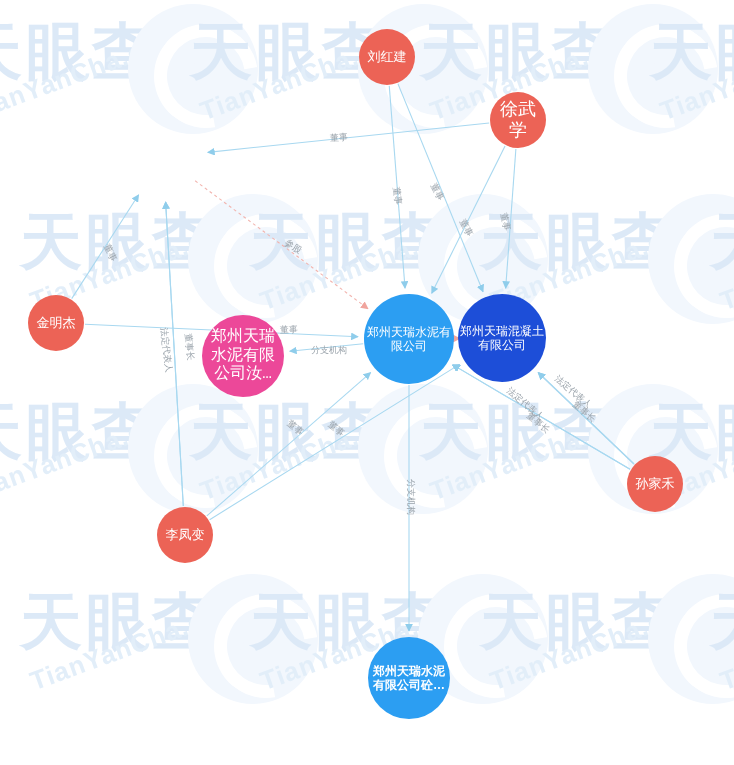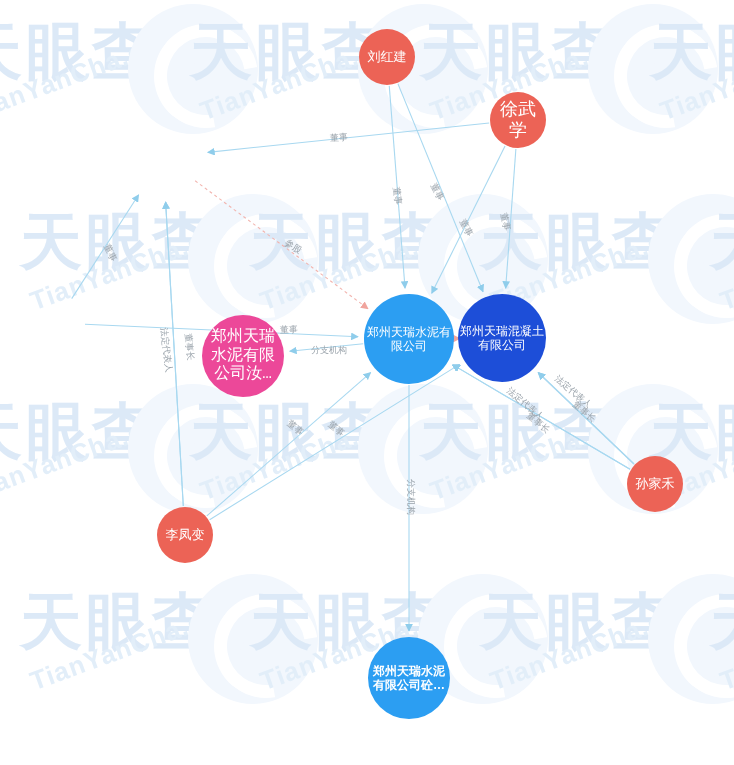--- a/index.html
+++ b/index.html
@@ -210,20 +210,23 @@
       <div class="edge-label" style="left: 525px; top: 404px; transform: translate(-50%, -50%) rotate(40deg);">法定代表人</div>
       <div class="edge-label" style="left: 538px; top: 423px; transform: translate(-50%, -50%) rotate(40deg);">董事长</div>
       <div class="edge-label" style="left: 573px; top: 392px; transform: translate(-50%, -50%) rotate(40deg);">法定代表人</div>
       <div class="edge-label" style="left: 584px; top: 412px; transform: translate(-50%, -50%) rotate(40deg);">董事长</div>
       <div class="node" style="left: 359px; top: 29px; width: 56px; height: 56px; background: rgb(236, 99, 86); font-size: 13px;">
         <span class="node-label">刘红建</span>
       </div>
       <div class="node" style="left: 490px; top: 92px; width: 56px; height: 56px; background: rgb(236, 99, 86); font-size: 18px;">
         <span class="node-label">徐武学</span>
       </div>
+      <div class="node" style="left: 28px; top: 295px; width: 56px; height: 56px; background: rgb(236, 99, 86); font-size: 13px;">
+        <span class="node-label">金明杰</span>
+      </div>
       <div class="node" style="left: 202px; top: 315px; width: 82px; height: 82px; background: #ec4899; font-size: 16px; font-family: Liberation Mono, monospace;">
         <span class="node-label">郑州天瑞水泥有限公司汝…</span>
       </div>
       <div class="node" style="left: 364px; top: 294px; width: 90px; height: 90px; background: rgb(44, 158, 242); font-size: 12px;">
         <span class="node-label">郑州天瑞水泥有限公司</span>
       </div>
       <div class="node" style="left: 458px; top: 294px; width: 88px; height: 88px; background: #1d4ed8; font-size: 12px;">
         <span class="node-label">郑州天瑞混凝土有限公司</span>
       </div>
       <div class="node" style="left: 627px; top: 456px; width: 56px; height: 56px; background: rgb(236, 99, 86); font-size: 13px;">

